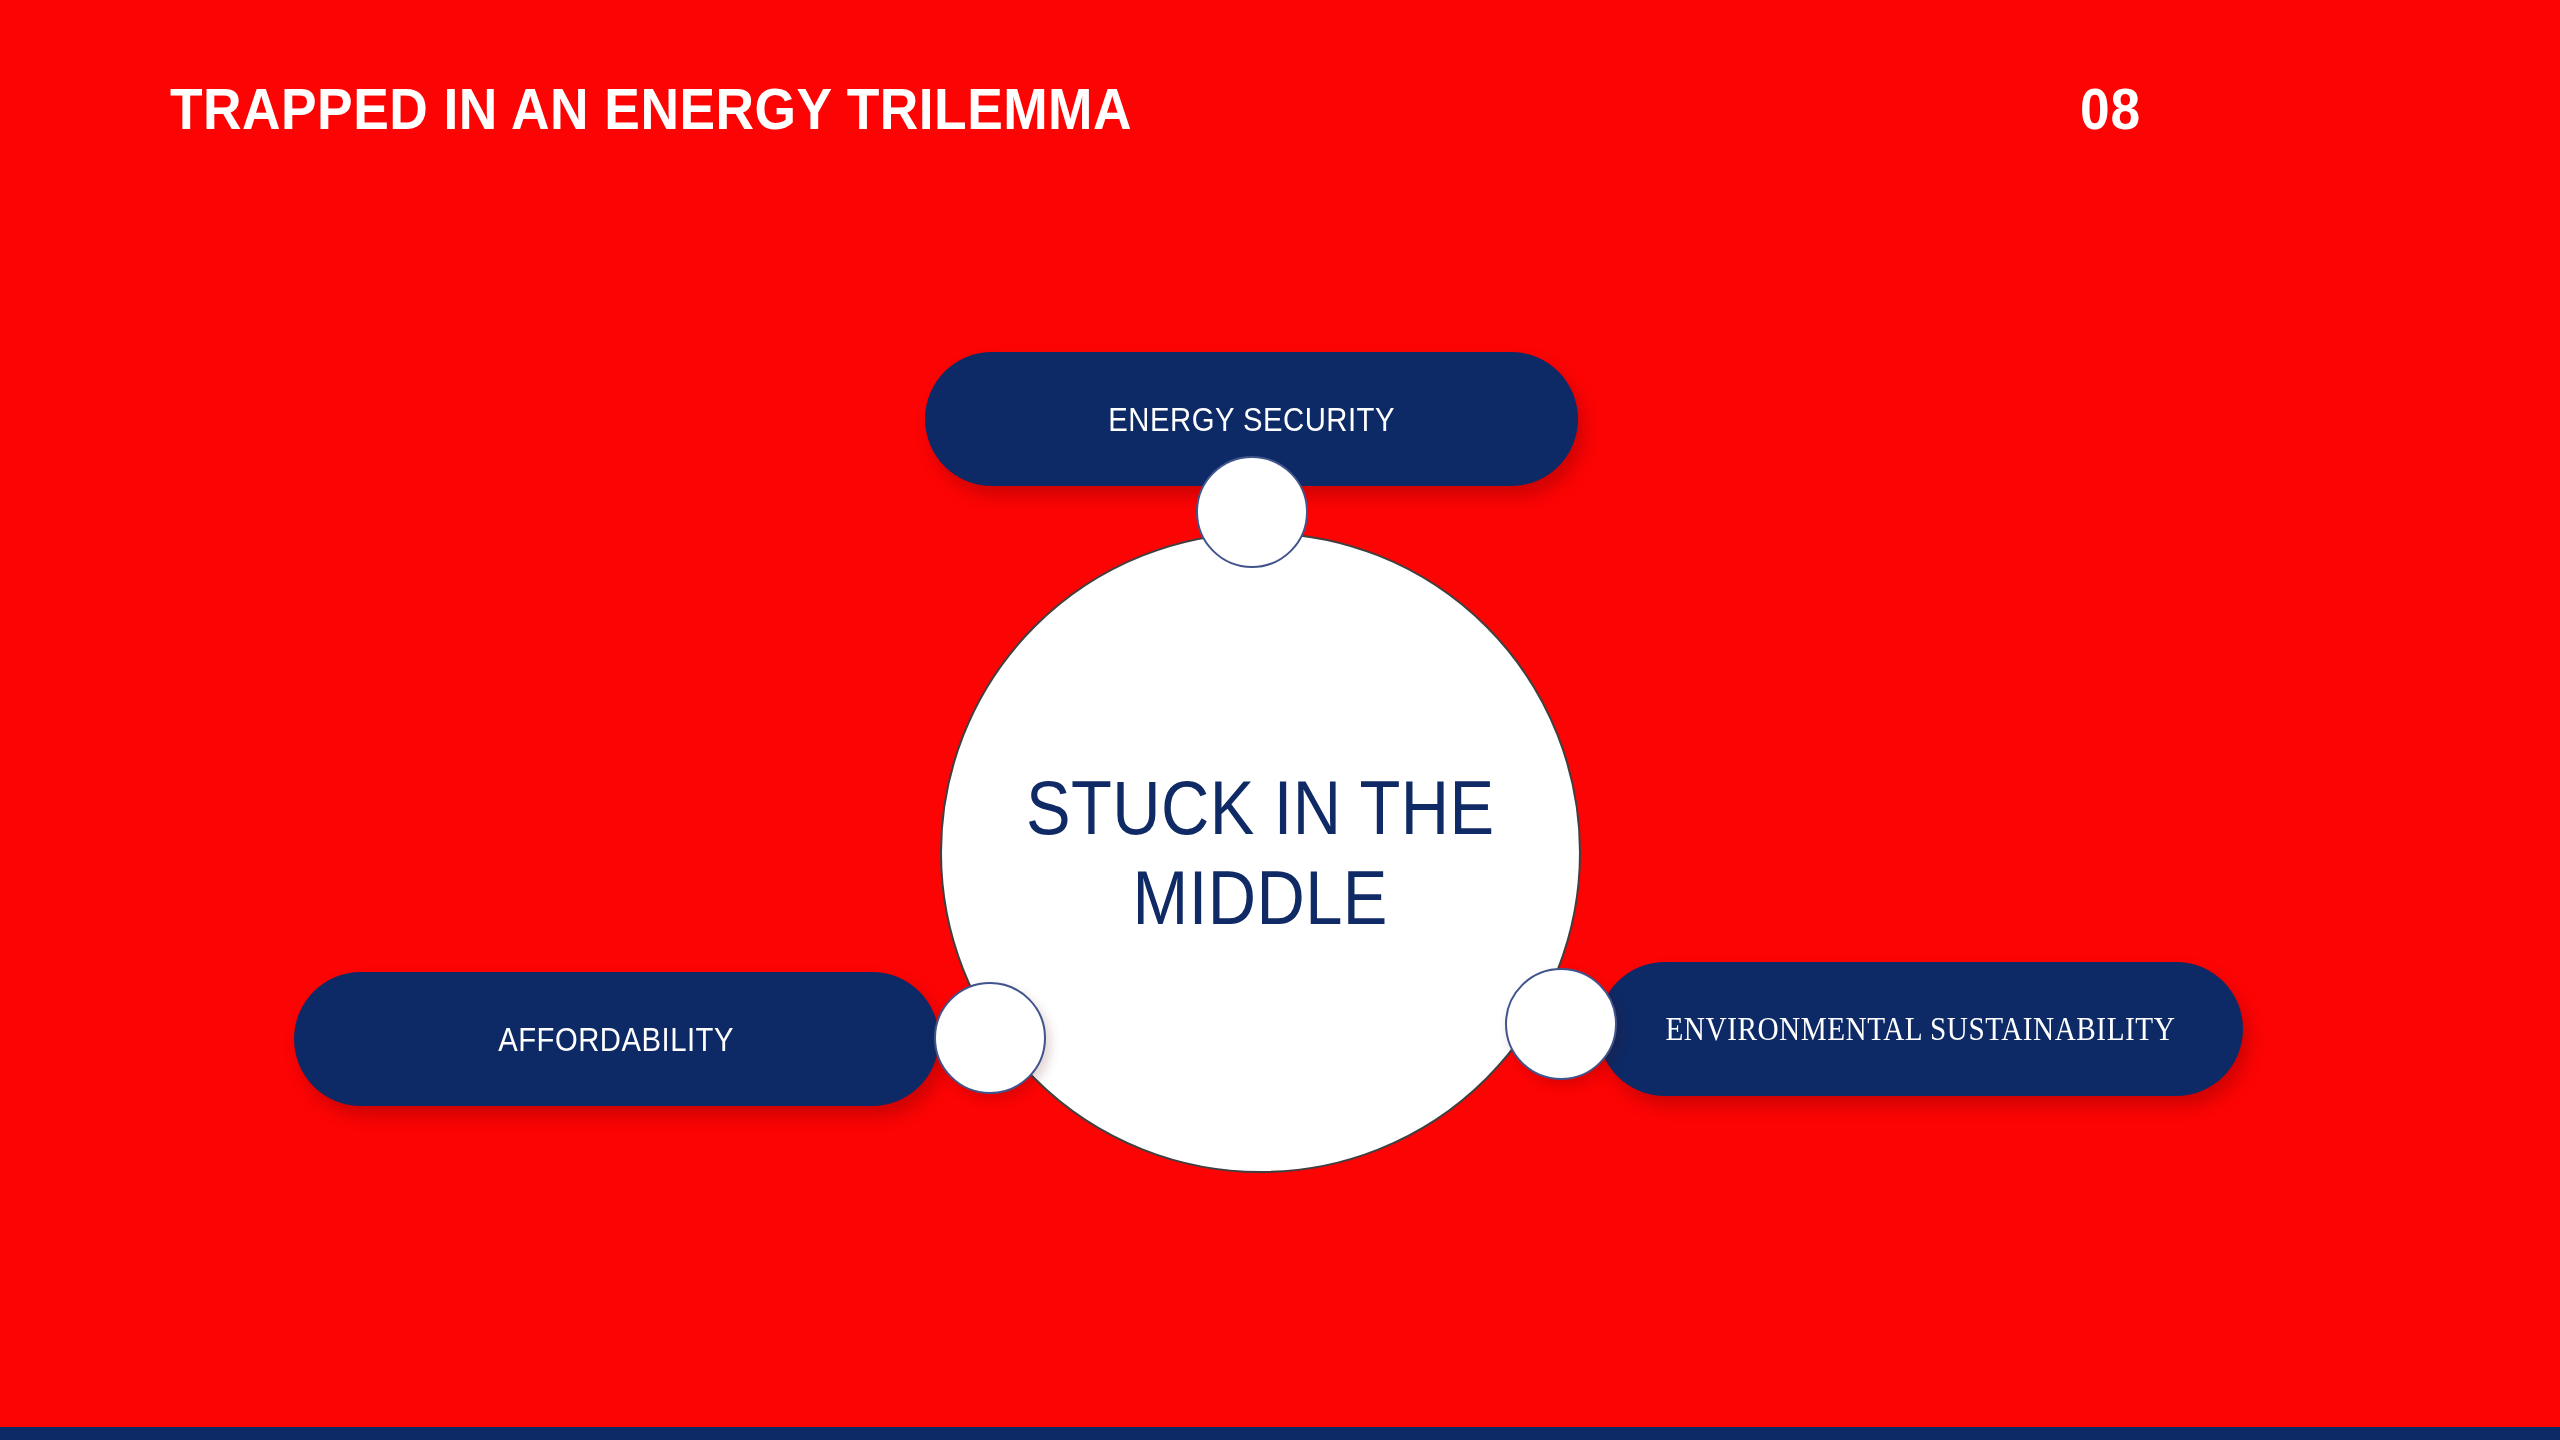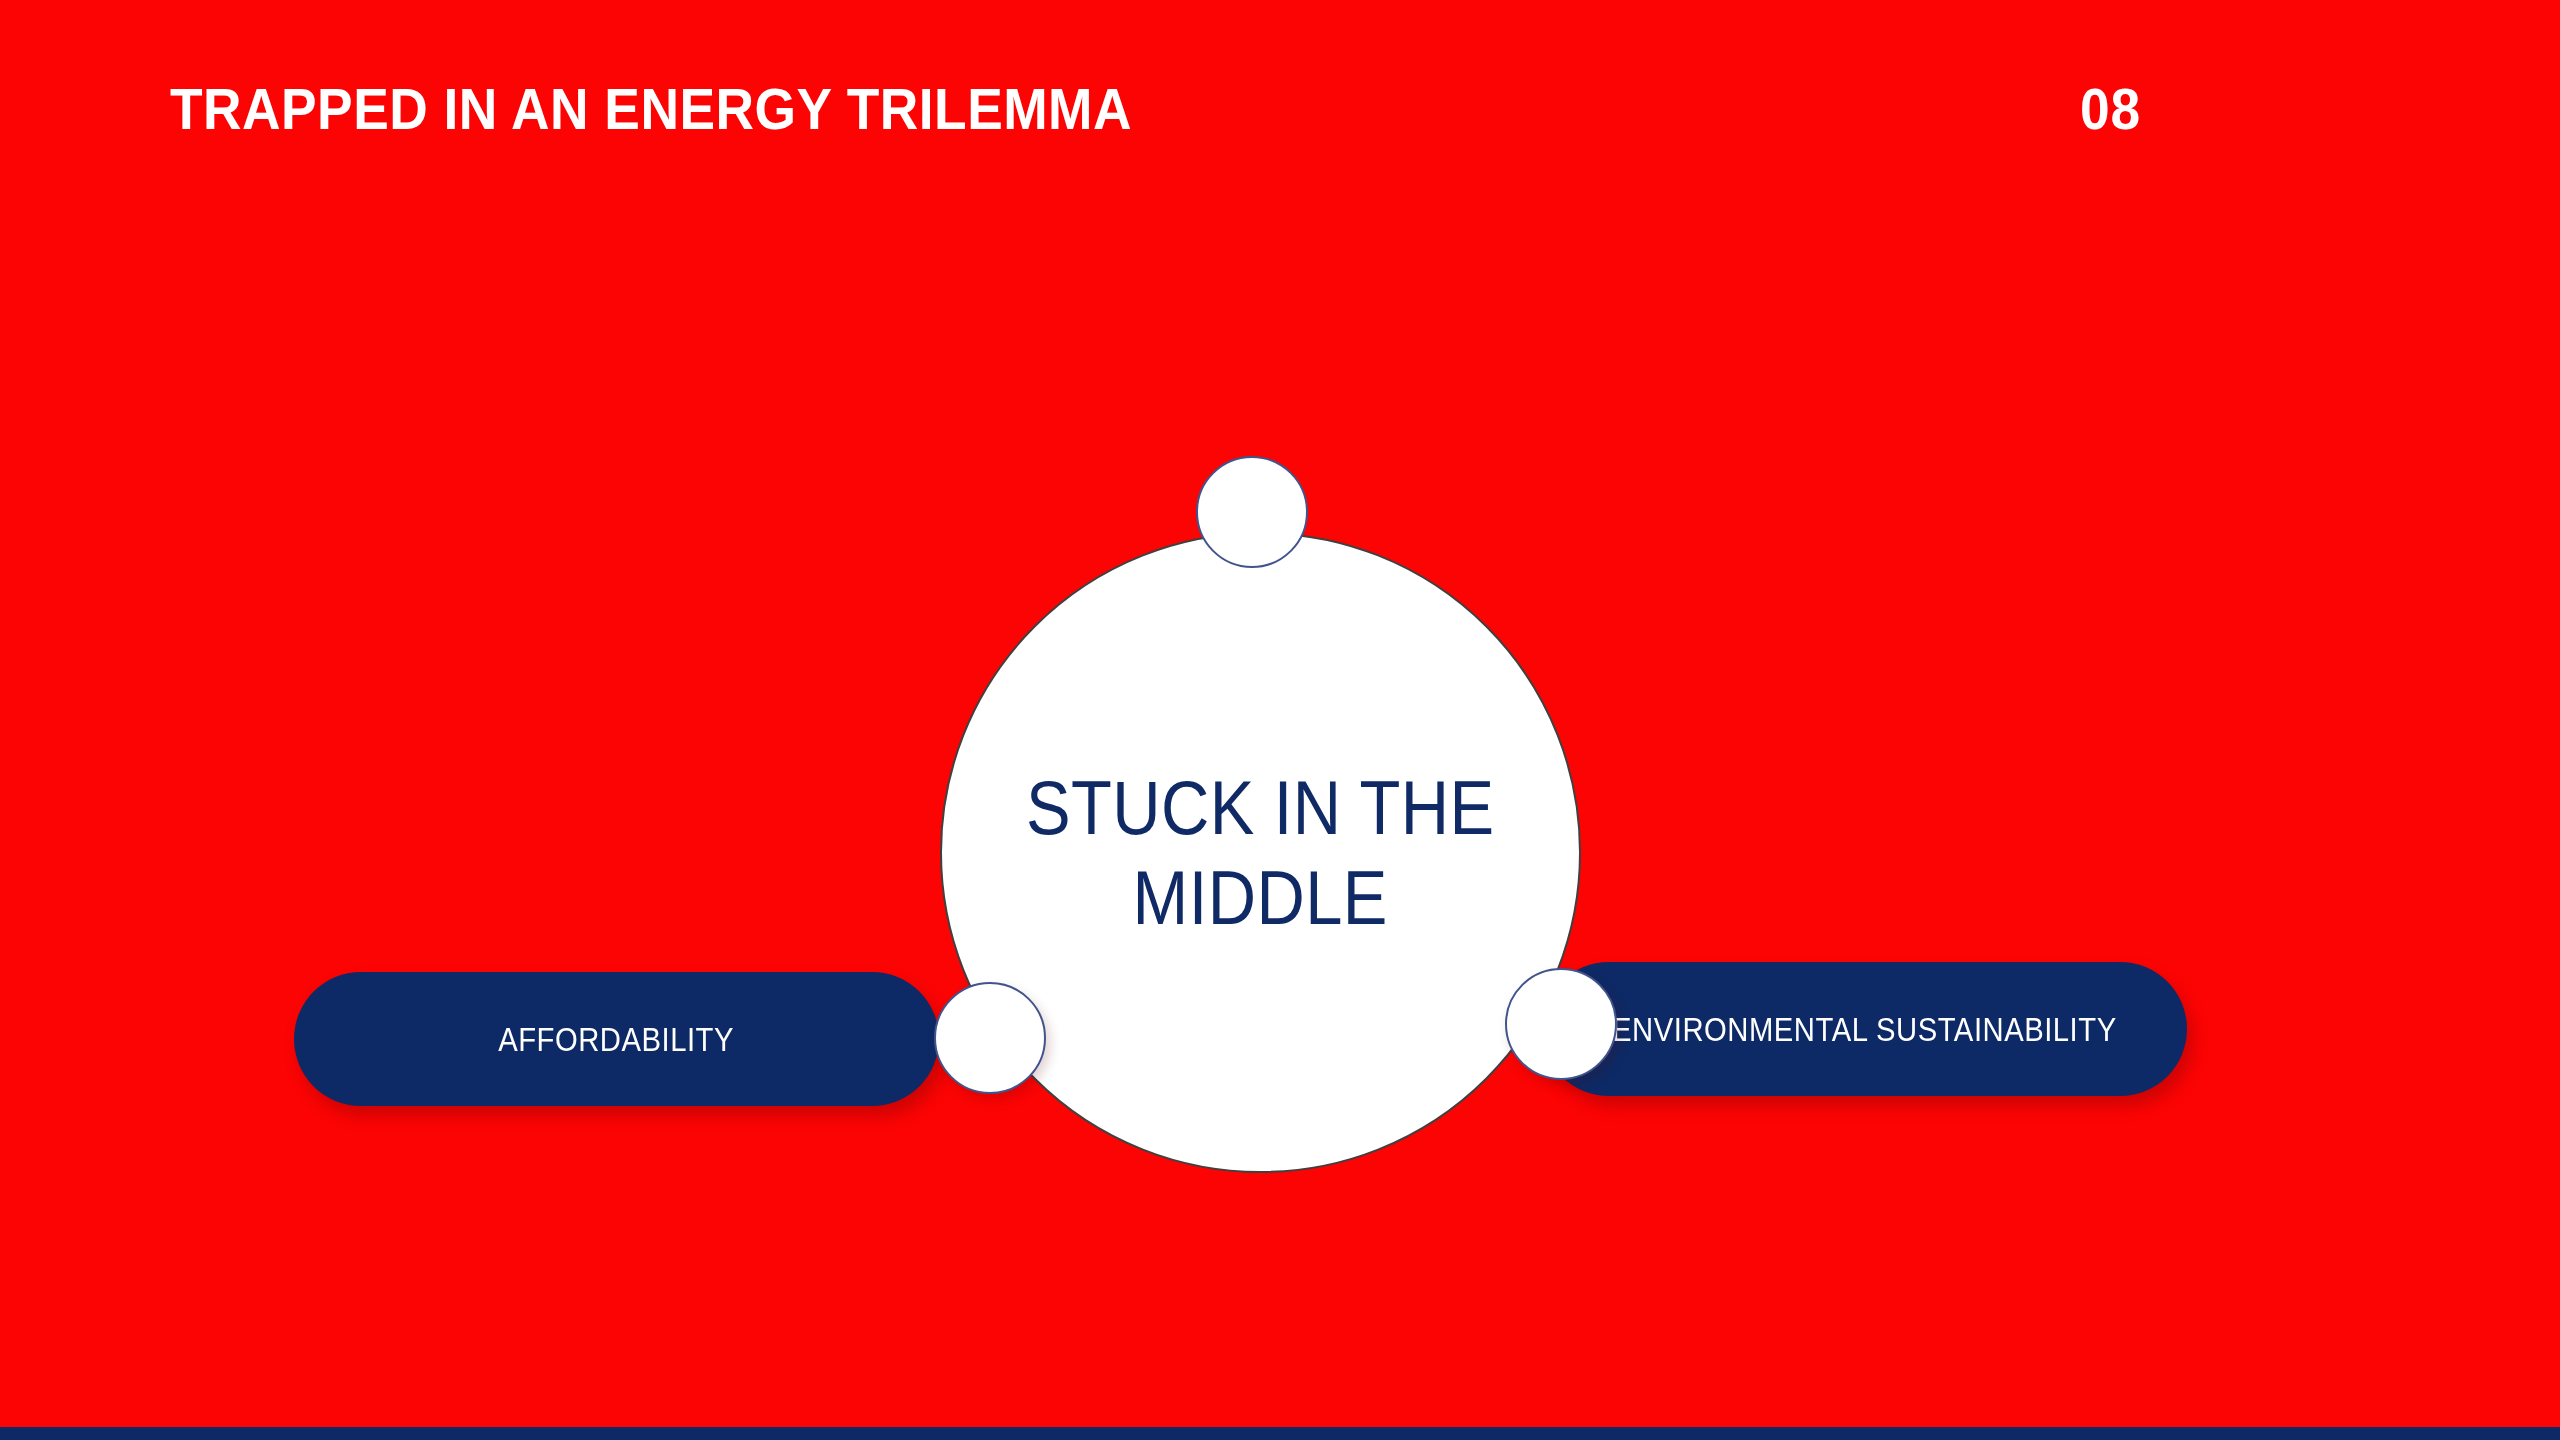--- a/index.html
+++ b/index.html
@@ -79,25 +79,26 @@
     z-index: 2;
   }
   #pill-left {
     left: 294px;
     top: 972px;
     width: 645px;
     height: 134px;
     z-index: 2;
   }
   #pill-right {
-    left: 1542px;
+    left: 1598px;
     top: 962px;
     width: 645px;
     height: 134px;
     z-index: 2;
+    font-family: Liberation Serif, serif;
   }
 
   
   #center-circle {
     position: absolute;
     left: 940px;
     top: 532px;
     width: 641px;
     height: 641px;
     border-radius: 50%;
@@ -166,20 +167,23 @@
 <body>
 
 <div id="slide" style="background: rgb(252, 4, 4);">
 
   <div id="header-title">TRAPPED IN AN ENERGY TRILEMMA</div>
 
   <div id="page-number">08</div>
 
   <div id="diagram">
 
+    <div class="pill" id="pill-top">
+      <span class="pill-label">ENERGY SECURITY</span>
+    </div>
 
     <div class="pill" id="pill-left">
       <span class="pill-label">AFFORDABILITY</span>
     </div>
 
     <div class="pill" id="pill-right">
       <span class="pill-label">ENVIRONMENTAL SUSTAINABILITY</span>
     </div>
 
     <div id="center-circle">

